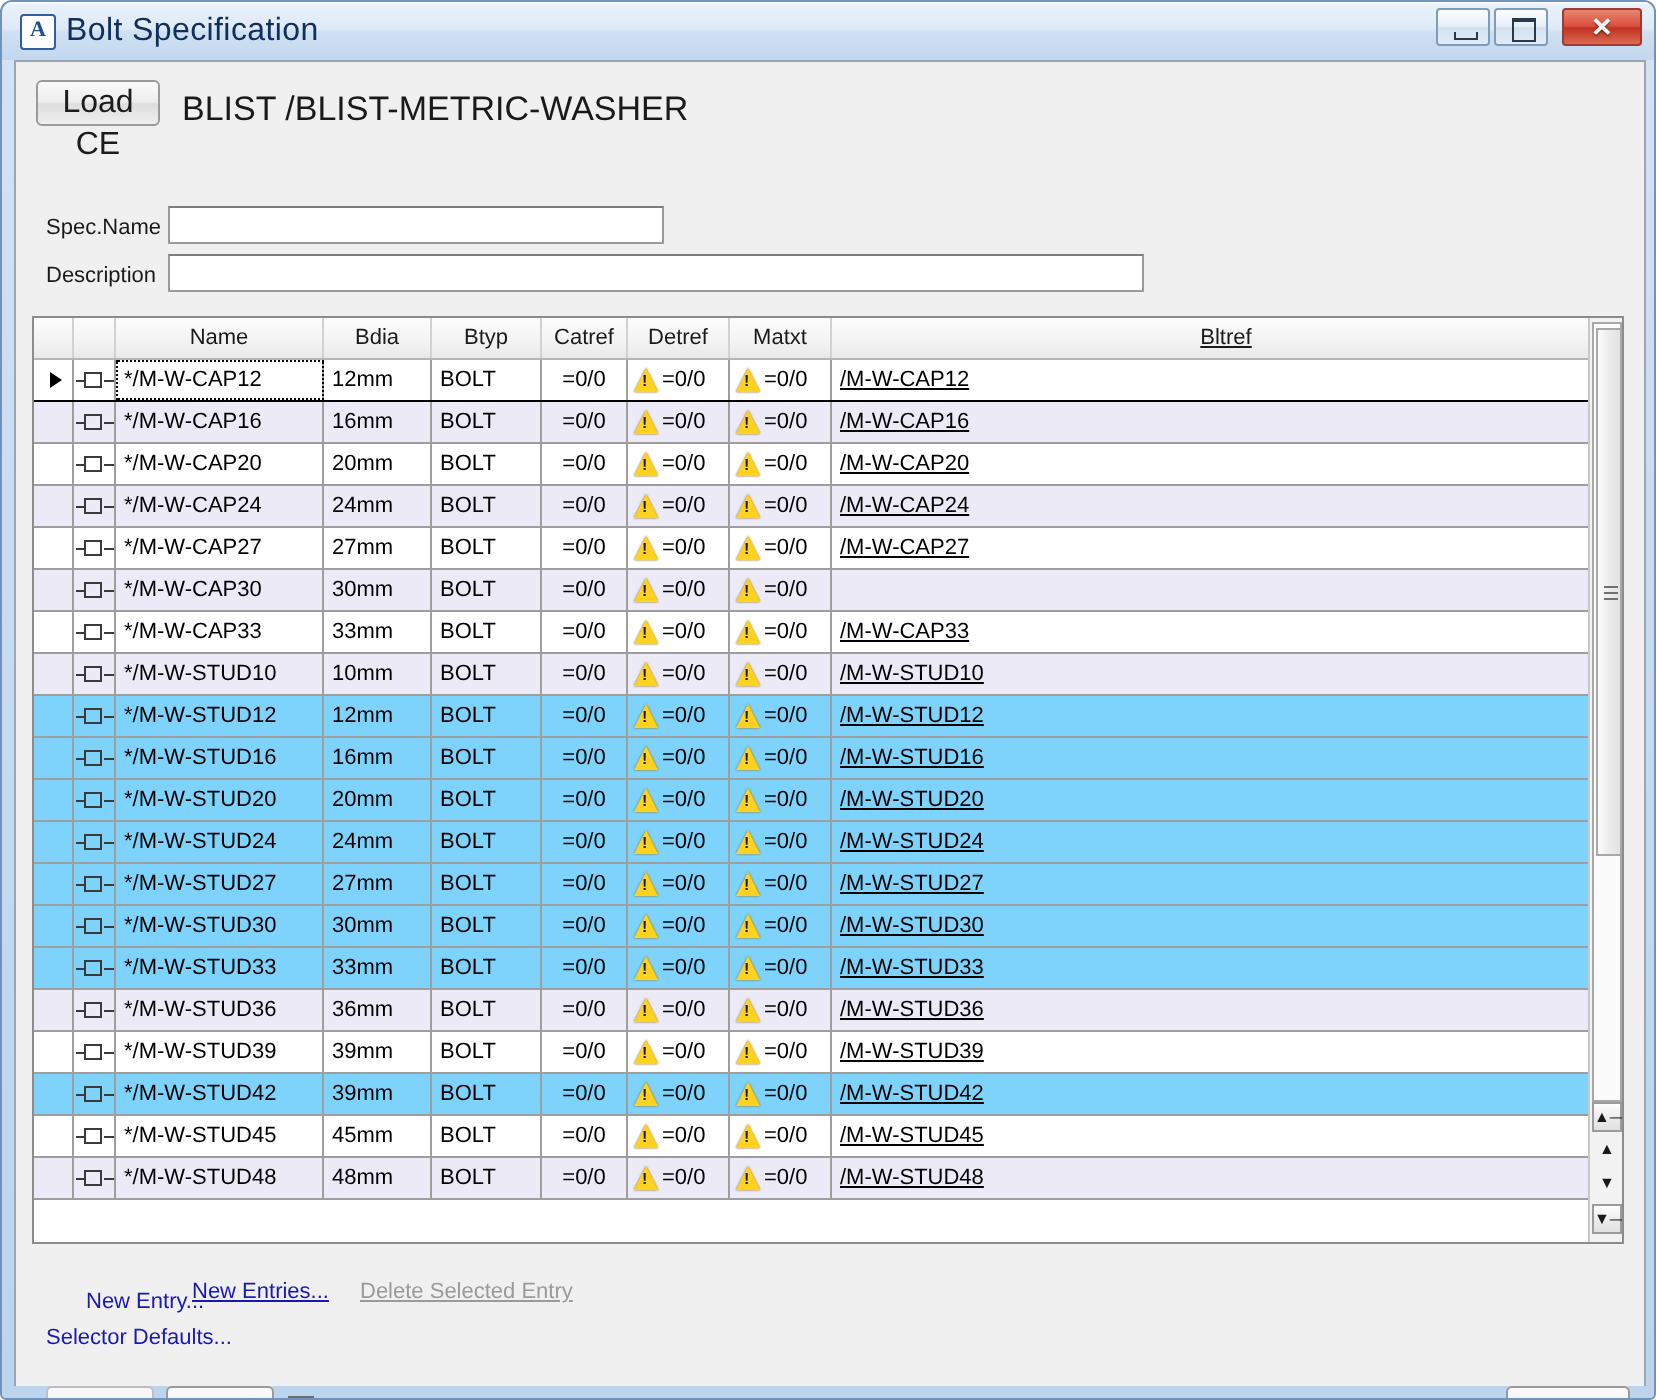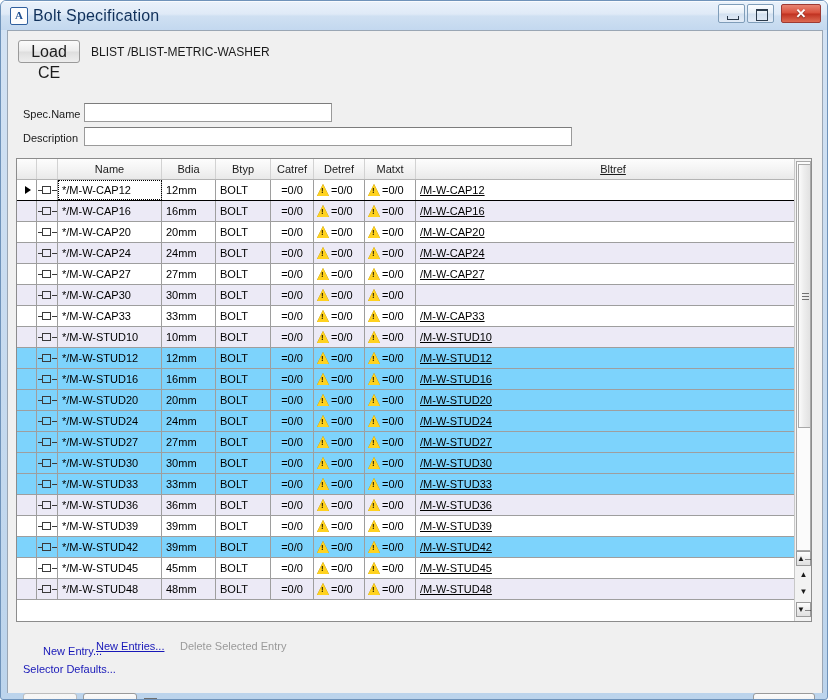--- a/index.html
+++ b/index.html
@@ -101,21 +101,21 @@
     width: 62px; height: 23px;
     background: linear-gradient(to bottom, #fbfbfb 0%, #ececec 48%, #dedede 52%, #eeeeee 100%);
     border: 1px solid #9a9a9a;
     border-radius: 3px;
     font-size: 16px; text-align: center; line-height: 21px;
     box-sizing: border-box;
     color: #1c1c1c;
   }
   #blist-path {
     position: absolute; left: 83px; top: 14px;
-    font-size: 12px; color: #1a1a1a; white-space: nowrap;
+    font-size: 17px; color: #1a1a1a; white-space: nowrap;
   }
 
   .fld-label {
     position: absolute; font-size: 11px; color: #1a1a1a;
   }
   .fld-input {
     position: absolute;
     background: #ffffff;
     border: 1px solid #9a9a9a;
     border-top-color: #7c7c7c;
@@ -281,21 +281,21 @@
   #sb-dn  { top: 426px; }
   #sb-bot { top: 443px; }
 
   
   .link {
     position: absolute;
     font-size: 11px;
     color: #1818b8;
     white-space: nowrap;
   }
-  .link.dis { color: #9a9a9a; }
+  .link.dis { color: #9a9a9a; text-decoration: underline; }
   #lnk-newentry { left: 15px; top: 614px; padding-left: 20px; }
   #lnk-newentries { left: 88px; top: 609px; text-decoration: underline; }
   #lnk-delete { left: 172px; top: 609px; }
   #lnk-seldef { left: 15px; top: 632px; }
 
   
   .btn {
     position: absolute;
     height: 23px;
     background: linear-gradient(to bottom, #fbfbfb 0%, #ededed 48%, #dedede 52%, #efefef 100%);

